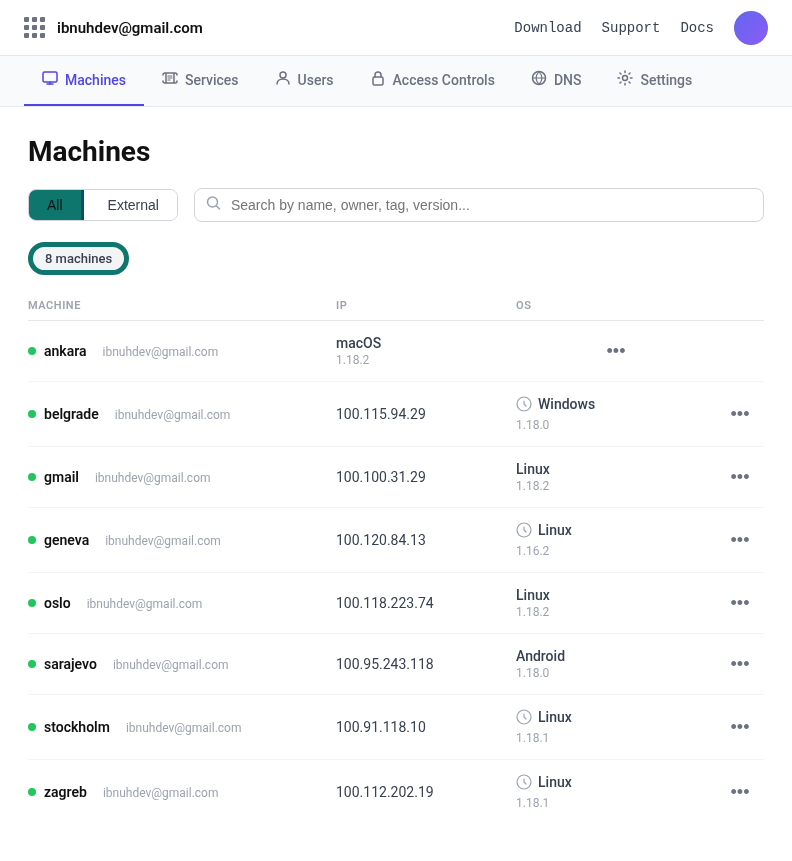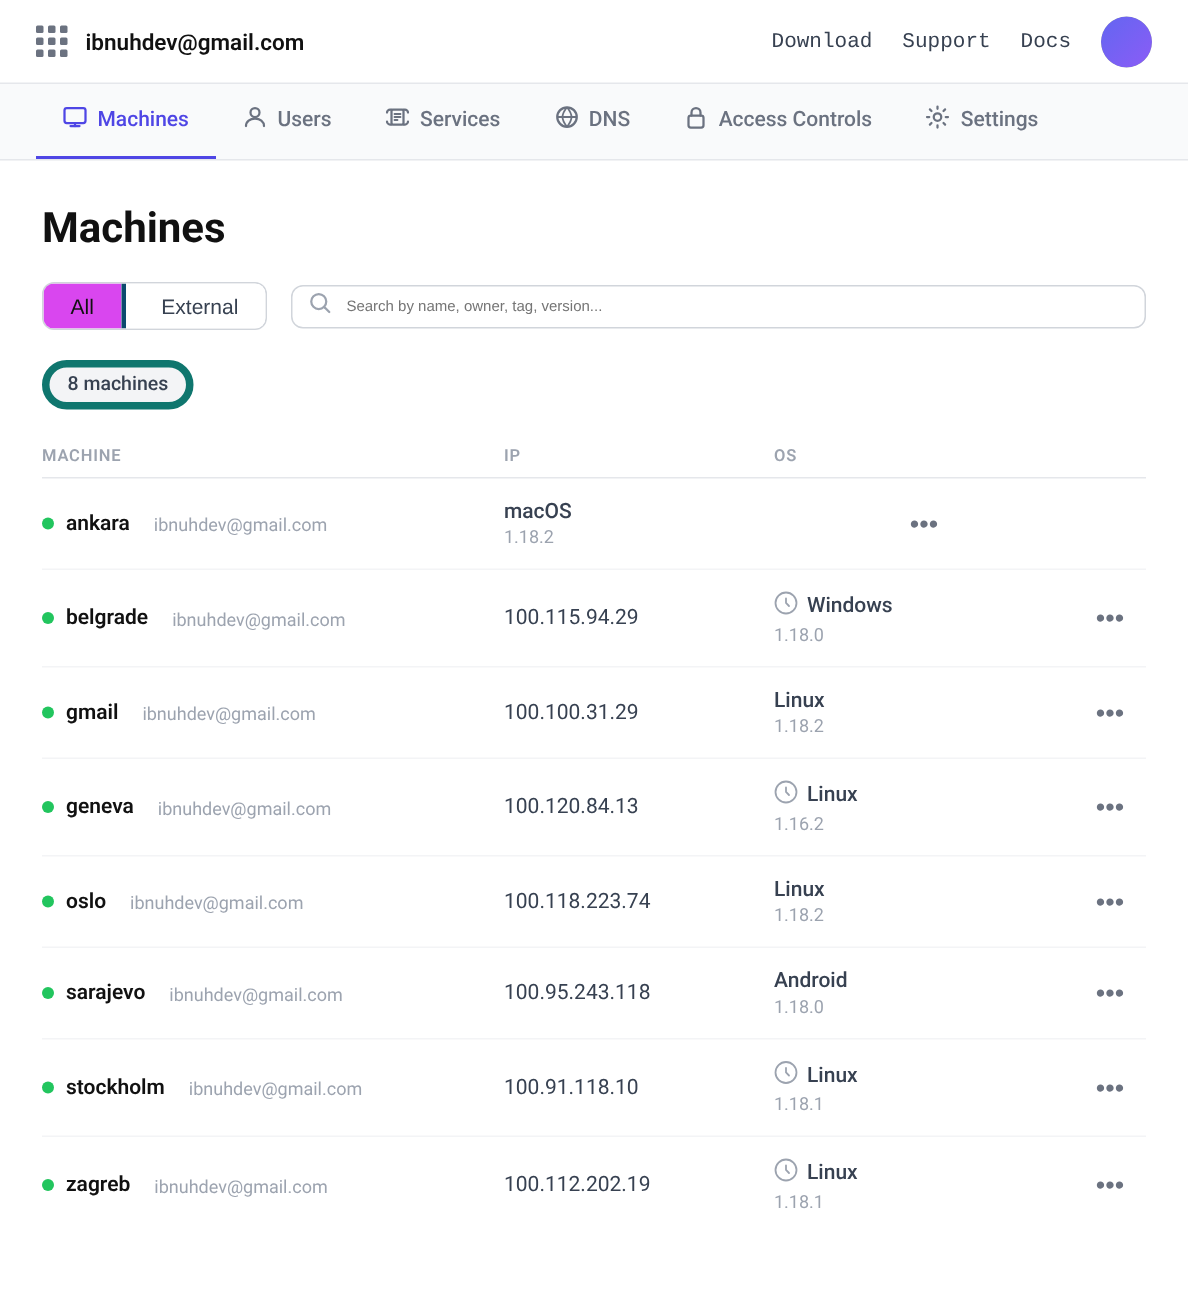--- a/index.html
+++ b/index.html
@@ -38,28 +38,28 @@
     .main { padding: 28px 28px; }
     .page-title { font-size: 28px; font-weight: 700; color: #111; margin-bottom: 20px; }
 
     
     .filter-bar { display: flex; align-items: center; gap: 16px; margin-bottom: 20px; }
     .filter-buttons { display: flex; border: 1px solid #d1d5db; border-radius: 8px; overflow: hidden; }
     .filter-btn {
       padding: 7px 18px; font-size: 14px; background: #fff; border: none;
       cursor: pointer; color: #374151; font-weight: 500;
     }
-    .filter-btn.active { background: #d946ef; color: #111; }
+    .filter-btn.active { background: #0f766e; color: #111; }
     .filter-btn + .filter-btn { border-left: 3px solid #0c4a6e; padding-left: 24px; }
     .search-wrap { flex: 1; position: relative; }
     .search-icon { position: absolute; left: 12px; top: 50%; transform: translateY(-50%); color: #9ca3af; font-size: 15px; }
     .search-input {
       width: 100%; padding: 8px 4px 8px 36px;
       border: 1px solid #d1d5db; border-radius: 8px;
-      font-size: 10px; color: #374151; background: #fff; outline: none;
+      font-size: 14px; color: #374151; background: #fff; outline: none;
     }
 
     
     .machine-count {
       display: inline-block; background: #f3f4f6;
       border: 5px solid #0f766e; border-radius: 20px;
       padding: 4px 12px; font-size: 13px; color: #374151;
       margin-bottom: 16px; font-weight: 500;
     }
     .table-header { display: grid; grid-template-columns: 1fr 180px 200px 48px; padding: 8px 0; border-bottom: 1px solid #e5e7eb; }
@@ -70,21 +70,21 @@
 
     .machine-name-col { display: flex; flex-direction: row; text-align: center; }
     .machine-name-wrap { display: flex; align-items: center; gap: 8px; }
     .status-dot { width: 8px; height: 8px; border-radius: 50%; background: #22c55e; flex-shrink: 0; }
     .machine-name { font-weight: 600; font-size: 14px; color: #111; }
     .machine-owner { font-size: 12px; color: #9ca3af; margin-top: 2px; padding-left: 16px; }
 
     .machine-ip { font-size: 14px; color: #374151; }
 
     .machine-os-col { display: flex; flex-direction: column; }
-    .os-wrap { display: flex; align-items: center; gap: 6px; }
+    .os-wrap { display: flex; gap: 6px; }
     .os-name { font-size: 14px; color: #374151; font-weight: 500; }
     .os-version { font-size: 12px; color: #9ca3af; margin-top: 2px; }
     .update-icon { color: #9ca3af; font-size: 16px; }
 
     .more-btn { background: none; border: none; cursor: pointer; color: #6b7280; font-size: 18px; display: flex; align-items: center; justify-content: center; padding: 4px 8px; border-radius: 4px; }
   </style>
 </head>
 <body>
 
 <div class="header">
@@ -119,53 +119,53 @@
           <rect x="1" y="2" width="14" height="10" rx="1.5" stroke="#4f46e5" stroke-width="1.5"></rect>
           <path d="M5 14h6" stroke="#4f46e5" stroke-width="1.5" stroke-linecap="round"></path>
           <path d="M8 12v2" stroke="#4f46e5" stroke-width="1.5" stroke-linecap="round"></path>
         </svg>
     </span>
     <span>Machines</span>
   </a>
   <a class="nav-item">
     <span class="nav-icon">
       <svg width="16" height="16" viewBox="0 0 16 16" fill="none">
-          <circle cx="8" cy="5" r="3" stroke="#6b7280" stroke-width="1.5"></circle>
-          <path d="M2 14c0-3 2.686-5 6-5s6 2 6 5" stroke="#6b7280" stroke-width="1.5" stroke-linecap="round"></path>
-        </svg>
-    </span>
-    <span>Users</span>
-  </a>
-  <a class="nav-item">
-    <span class="nav-icon">
-      <svg width="16" height="16" viewBox="0 0 16 16" fill="none">
           <path d="M1 5c0-1 1-2 2-2h1M15 5c0-1-1-2-2-2h-1M1 11c0 1 1 2 2 2h1M15 11c0 1-1 2-2 2h-1" stroke="#6b7280" stroke-width="1.5" stroke-linecap="round"></path>
           <rect x="4" y="3" width="8" height="10" rx="1" stroke="#6b7280" stroke-width="1.5"></rect>
           <path d="M6 8h4M6 6h4M6 10h2" stroke="#6b7280" stroke-width="1.2" stroke-linecap="round"></path>
         </svg>
     </span>
     <span>Services</span>
   </a>
   <a class="nav-item">
     <span class="nav-icon">
       <svg width="16" height="16" viewBox="0 0 16 16" fill="none">
+          <circle cx="8" cy="5" r="3" stroke="#6b7280" stroke-width="1.5"></circle>
+          <path d="M2 14c0-3 2.686-5 6-5s6 2 6 5" stroke="#6b7280" stroke-width="1.5" stroke-linecap="round"></path>
+        </svg>
+    </span>
+    <span>Users</span>
+  </a>
+  <a class="nav-item">
+    <span class="nav-icon">
+      <svg width="16" height="16" viewBox="0 0 16 16" fill="none">
+          <rect x="3" y="7" width="10" height="8" rx="1.5" stroke="#6b7280" stroke-width="1.5"></rect>
+          <path d="M5 7V5a3 3 0 116 0v2" stroke="#6b7280" stroke-width="1.5" stroke-linecap="round"></path>
+        </svg>
+    </span>
+    <span>Access Controls</span>
+  </a>
+  <a class="nav-item">
+    <span class="nav-icon">
+      <svg width="16" height="16" viewBox="0 0 16 16" fill="none">
           <circle cx="8" cy="8" r="6.5" stroke="#6b7280" stroke-width="1.5"></circle>
           <path d="M8 1.5C6 4 5 6 5 8s1 4 3 6.5M8 1.5C10 4 11 6 11 8s-1 4-3 6.5M1.5 8h13" stroke="#6b7280" stroke-width="1.2"></path>
         </svg>
     </span>
     <span>DNS</span>
-  </a>
-  <a class="nav-item">
-    <span class="nav-icon">
-      <svg width="16" height="16" viewBox="0 0 16 16" fill="none">
-          <rect x="3" y="7" width="10" height="8" rx="1.5" stroke="#6b7280" stroke-width="1.5"></rect>
-          <path d="M5 7V5a3 3 0 116 0v2" stroke="#6b7280" stroke-width="1.5" stroke-linecap="round"></path>
-        </svg>
-    </span>
-    <span>Access Controls</span>
   </a>
   <a class="nav-item">
     <span class="nav-icon">
       <svg width="16" height="16" viewBox="0 0 16 16" fill="none">
           <circle cx="8" cy="8" r="2.5" stroke="#6b7280" stroke-width="1.5"></circle>
           <path d="M8 1v1.5M8 13.5V15M1 8h1.5M13.5 8H15M2.929 2.929l1.06 1.06M12.01 12.01l1.061 1.06M2.929 13.071l1.06-1.06M12.01 3.99l1.061-1.06" stroke="#6b7280" stroke-width="1.5" stroke-linecap="round"></path>
         </svg>
     </span>
     <span>Settings</span>
   </a>

